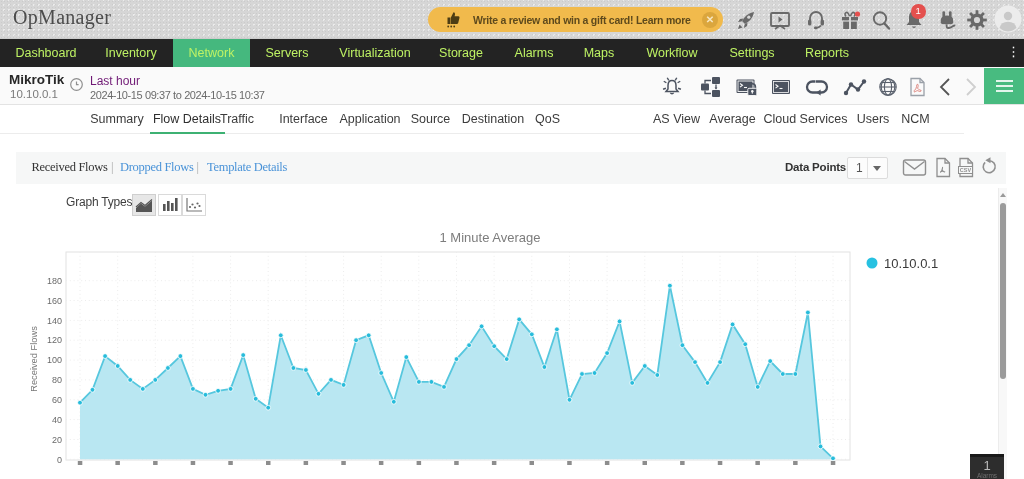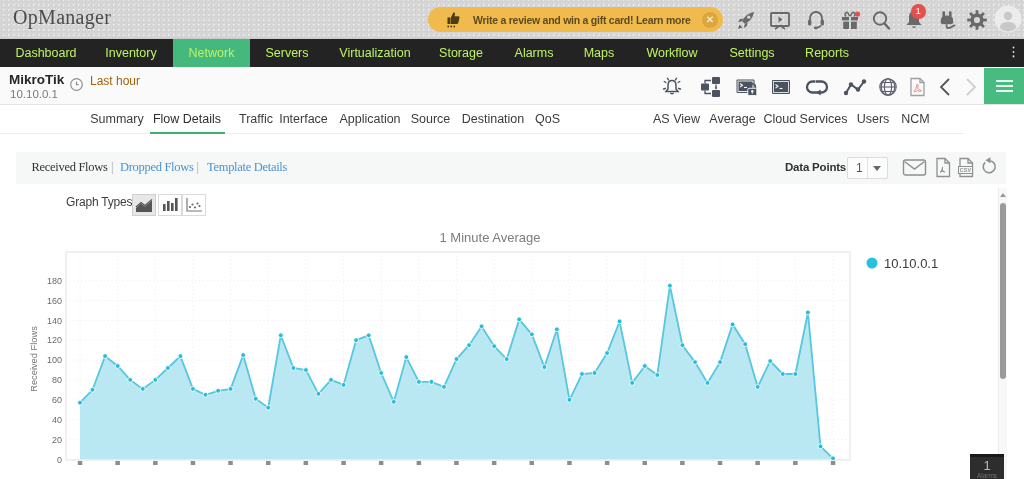--- a/index.html
+++ b/index.html
@@ -13,21 +13,21 @@
 .hicon{position:absolute;top:8px;}
 
 #nav{position:absolute;left:0;top:39px;width:1024px;height:28px;background:#232323;}
 #nav span{position:absolute;top:0;line-height:28px;font-size:12.5px;color:#bef264;transform:translateX(-50%);white-space:nowrap;}
 #navgreen{position:absolute;left:173px;top:0;width:77px;height:28px;background:#45b87e;}
 #kebab{position:absolute;left:1007px;top:5px;color:#fff;font-size:13px;letter-spacing:0;}
 
 #devbar{position:absolute;left:0;top:67px;width:1024px;height:38px;background:#fafafa;border-bottom:1px solid #e3e3e3;}
 #devname{position:absolute;left:9px;top:5px;font-size:13.5px;font-weight:bold;color:#262626;text-align:right;}
 #devip{position:absolute;left:10px;top:21px;font-size:11.5px;color:#7b7b7b;}
-#lasthour{position:absolute;left:90px;top:7px;font-size:12px;color:#a16207;}
+#lasthour{position:absolute;left:90px;top:7px;font-size:12px;color:#701a75;}
 #daterange{position:absolute;left:90px;top:21.5px;font-size:11px;color:#6b6b6b;letter-spacing:-0.4px;}
 .dicon{position:absolute;top:9px;}
 #greenbtn{position:absolute;left:984px;top:68px;width:40px;height:36px;background:#48bb80;}
 #greenbtn div{position:absolute;left:11.5px;width:17px;height:1.7px;background:rgba(255,255,255,0.85);}
 
 #tabrow{position:absolute;left:0;top:105px;width:964px;height:29px;background:#fff;border-bottom:1px solid #ececec;}
 #tabrow span{position:absolute;top:0;line-height:28px;font-size:12.5px;color:#3c3c3c;transform:translateX(-50%);white-space:nowrap;}
 #tabuline{position:absolute;left:149.5px;top:26.5px;width:75px;height:2.5px;background:#3db173;}
 
 #band{position:absolute;left:16px;top:152px;width:990px;height:31.5px;background:#f6f7f7;}
@@ -157,20 +157,21 @@
   <div id="kebab">⋮</div>
 </div>
 <div id="devbar">
   <div id="devname">MikroTik</div>
   <div id="devip">10.10.0.1</div>
   <svg class="abs" style="left:70px;top:11px" width="13" height="13" viewBox="0 0 13 13">
     <circle cx="6.5" cy="6.5" r="5.8" fill="none" stroke="#8f8f8f" stroke-width="1.2"></circle>
     <path d="M6.5 3.4 L6.5 6.7 L8.6 6.7" fill="none" stroke="#8f8f8f" stroke-width="1.2"></path>
   </svg>
   <div id="lasthour">Last hour</div>
+  <div id="daterange">2024-10-15 09:37 to 2024-10-15 10:37</div>
   <svg class="dicon" style="left:659.0px" width="26" height="22" viewBox="0 0 26 22">
       <path d="M13 4.5 Q17 4.5 17 9.5 L17 13 L19 15.5 L7 15.5 L9 13 L9 9.5 Q9 4.5 13 4.5 Z" fill="none" stroke="#4c5360" stroke-width="1.5"></path>
       <path d="M11.4 16.8 A1.8 1.8 0 0 0 14.6 16.8" fill="none" stroke="#4c5360" stroke-width="1.4"></path>
       <line x1="21.22724133595217" y1="5.250000000000001" x2="18.629165124598853" y2="6.75" stroke="#4c5360" stroke-width="1.4"></line>
       <line x1="17.75" y1="1.7727586640478332" x2="16.25" y2="4.370834875401149" stroke="#4c5360" stroke-width="1.4"></line>
       <line x1="8.250000000000002" y1="1.7727586640478314" x2="9.750000000000002" y2="4.370834875401148" stroke="#4c5360" stroke-width="1.4"></line>
       <line x1="4.7727586640478314" y1="5.250000000000001" x2="7.370834875401148" y2="6.75" stroke="#4c5360" stroke-width="1.4"></line>
       <line x1="4.072920102533869" y1="13.249191361593851" x2="6.891997964891595" y2="12.223130931616847" stroke="#4c5360" stroke-width="1.4"></line>
       <line x1="21.92707989746613" y1="13.249191361593851" x2="19.108002035108406" y2="12.223130931616845" stroke="#4c5360" stroke-width="1.4"></line>
     </svg>
@@ -242,21 +243,21 @@
     </svg>
 </div>
 <div id="greenbtn">
     <div style="top:12px"></div>
     <div style="top:17px"></div>
     <div style="top:22px"></div>
   </div>
 <div id="tabrow">
   <span style="left:117px">Summary</span>
   <span style="left:187px;color:#2e2e2e">Flow Details</span>
-  <span style="left:256px">Traffic</span>
+  <span style="left:237px">Traffic</span>
   <span style="left:303.5px">Interface</span>
   <span style="left:370px">Application</span>
   <span style="left:430.5px">Source</span>
   <span style="left:493px">Destination</span>
   <span style="left:547.5px">QoS</span>
   <span style="left:676.5px">AS View</span>
   <span style="left:732.5px">Average</span>
   <span style="left:805.5px">Cloud Services</span>
   <span style="left:873px">Users</span>
   <span style="left:915.5px">NCM</span>

